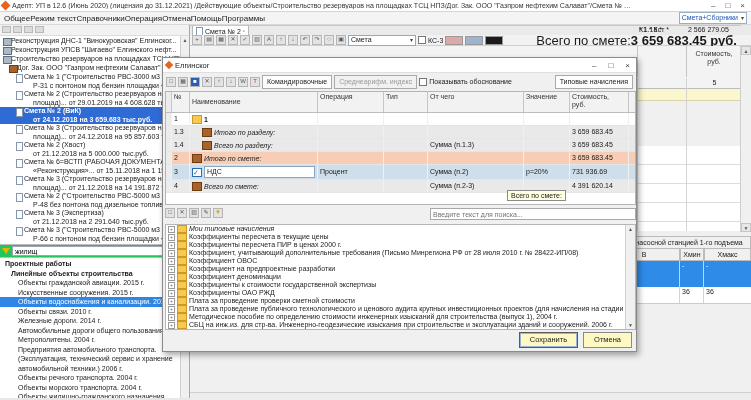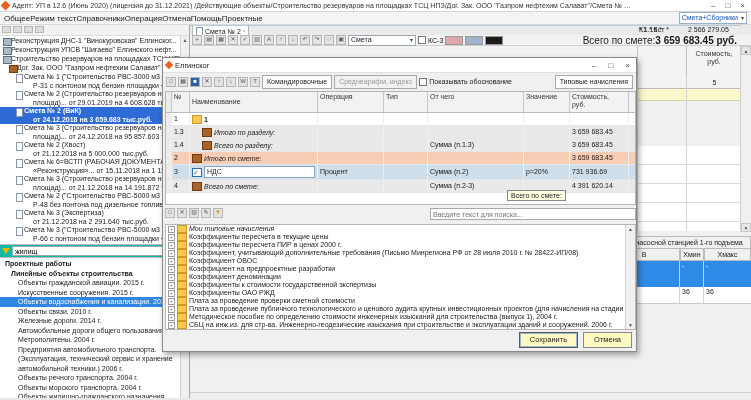--- a/index.html
+++ b/index.html
@@ -40,21 +40,21 @@
   .t1-item.lvl2 .ico{left:16px;}
   .ico.building{background:#aeb9c6;border:1px solid #5d6f84;}
   .ico.briefcase{background:#a8632a;border:1px solid #6f3c12;}
   .ico.page{background:#fdfdfd;border:1px solid #8696ad;width:5px;height:7px;}
   .t1-item .l1,.t1-item .l2{display:block;overflow:hidden;text-overflow:ellipsis;}
   .t1-item .l2{margin-left:9px;}
   .t1-item .l2:empty{display:none;}
   .t1-item.selected{background:#2e6bd4;color:#fff;font-weight:bold;}
   .t1-item.clipped{height:7px;}
 
-  .filter-row{height:12px;border-top:1px solid #bbb;border-bottom:1px solid #bbb;background:#14b8a6;
+  .filter-row{height:12px;border-top:1px solid #bbb;border-bottom:1px solid #bbb;background:#22c55e;
               display:flex;align-items:center;gap:2px;padding:0 2px;}
   .funnel{width:0;height:0;border-left:4px solid transparent;border-right:4px solid transparent;
           border-top:6px solid #e7b400;}
   .filter-input{flex:1;height:8px;font-size:7px;border:1px solid #9aa7b5;padding:0 2px;}
   .filter-go{width:10px;height:9px;background:#ececec;border:1px solid #b0b0b0;font-size:6px;
              line-height:8px;text-align:center;color:#333;}
   .filter-go:before{content:"▶";}
 
   .tree2{position:relative;overflow:hidden;height:145px;padding-top:1px;}
   .t2-item{font-size:7px;line-height:9.5px;padding-left:18px;white-space:nowrap;overflow:hidden;
@@ -78,21 +78,21 @@
   .grid-toolbar{position:absolute;left:0;top:10px;width:561px;height:11px;background:#f2f2f2;
                 border-bottom:1px solid #cfcfcf;display:flex;align-items:center;gap:2px;padding:0 2px;box-sizing:border-box;}
   .gt-ico{width:8px;height:8px;background:#e3e3e3;border:1px solid #b5b5b5;font-size:6px;line-height:7px;
           text-align:center;color:#555;flex:0 0 auto;}
   .mode-select{width:62px;height:9px;background:#fff;border:1px solid #9aa7b5;font-size:7px;line-height:8px;
                padding:0 2px;display:flex;justify-content:space-between;align-items:center;}
   .mode-select:after{content:"▾";font-size:6px;color:#444;}
   .ks3{display:flex;align-items:center;gap:2px;font-size:7px;}
   .ks3 .chk{width:6px;height:6px;border:1px solid #777;background:#fff;}
   .swatch{width:16px;height:7px;border:1px solid #999;}
-  .total{margin-left:auto;font-size:10px;white-space:nowrap;padding-right:12px;}
+  .total{margin-left:auto;font-size:13px;white-space:nowrap;padding-right:12px;}
   .total b{font-weight:bold;}
 
   
   .grid-hdr{position:absolute;left:0;top:21px;width:561px;height:32px;background:#f3f3f3;border-bottom:1px solid #bbb;}
   .gh-cell{position:absolute;top:0;height:31px;border-left:1px solid #c3c3c3;font-size:7px;text-align:center;
            white-space:pre-line;line-height:8px;padding-top:4px;box-sizing:border-box;color:#333;}
   .gh-formula{left:447px;width:49px;}
   .gh-cost{left:496px;width:55px;}
   .grid-numrow{position:absolute;left:0;top:53px;width:551px;height:10px;background:#f3f3f3;border-bottom:1px solid #bbb;}
   .gn-cell{position:absolute;top:0;height:10px;border-left:1px solid #c3c3c3;font-size:7px;text-align:center;line-height:10px;}
@@ -199,21 +199,21 @@
   <span class="win-ctrls">
     <span>–</span>
     <span>□</span>
     <span>×</span>
   </span>
 </div>
 
 <div class="menubar">
   <span>
     
-  <span class="mi">Общее</span><span class="mi">Режим текст</span><span class="mi">Справочники</span><span class="mi">Операция</span><span class="mi">Отмена</span><span class="mi">Помощь</span><span class="mi">Проектные</span></span>
+  <span class="mi">Общее</span><span class="mi">Режим текст</span><span class="mi">Справочники</span><span class="mi">Операция</span><span class="mi">Отмена</span><span class="mi">Помощь</span><span class="mi">Программы</span></span>
   <span class="view-select">
     <span>Смета+Сборники</span>
   </span>
 </div>
 
 <div class="left-panel">
   <div class="lp-tools">
     <span class="ticon"></span>
     <span class="ticon"></span>
     <span class="ticon"></span>

